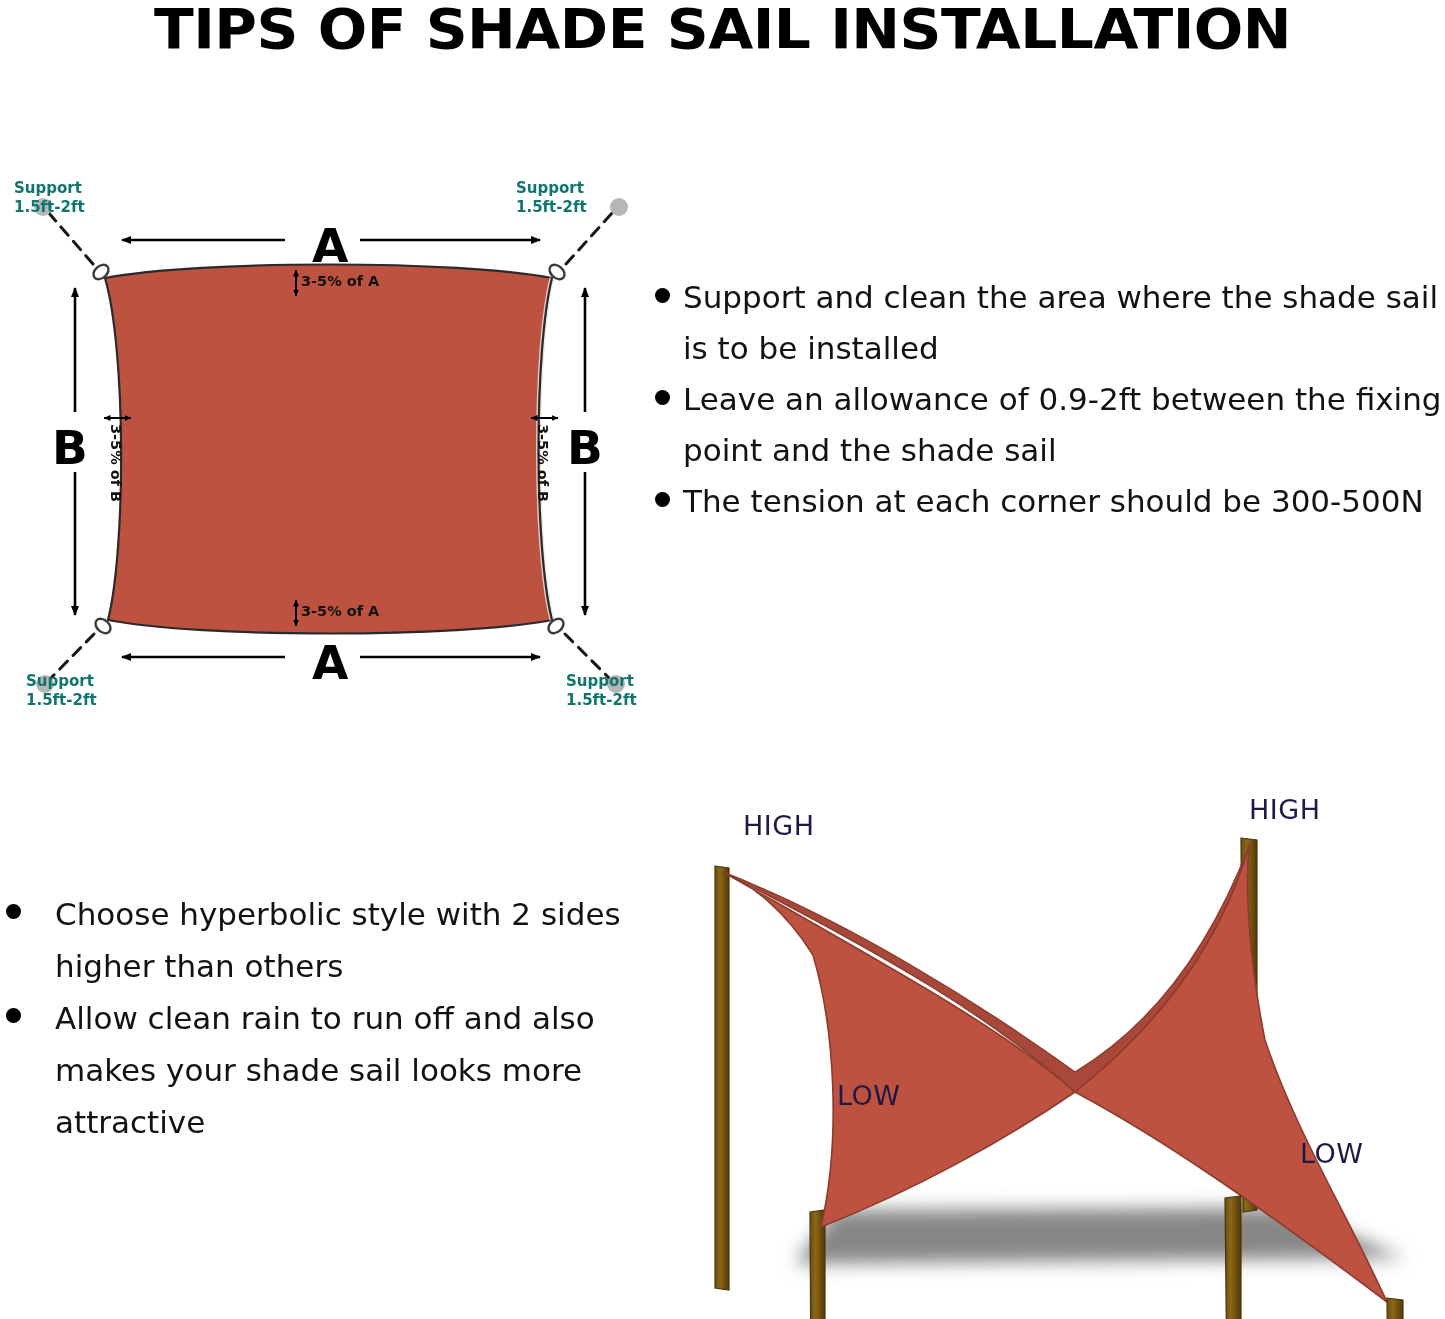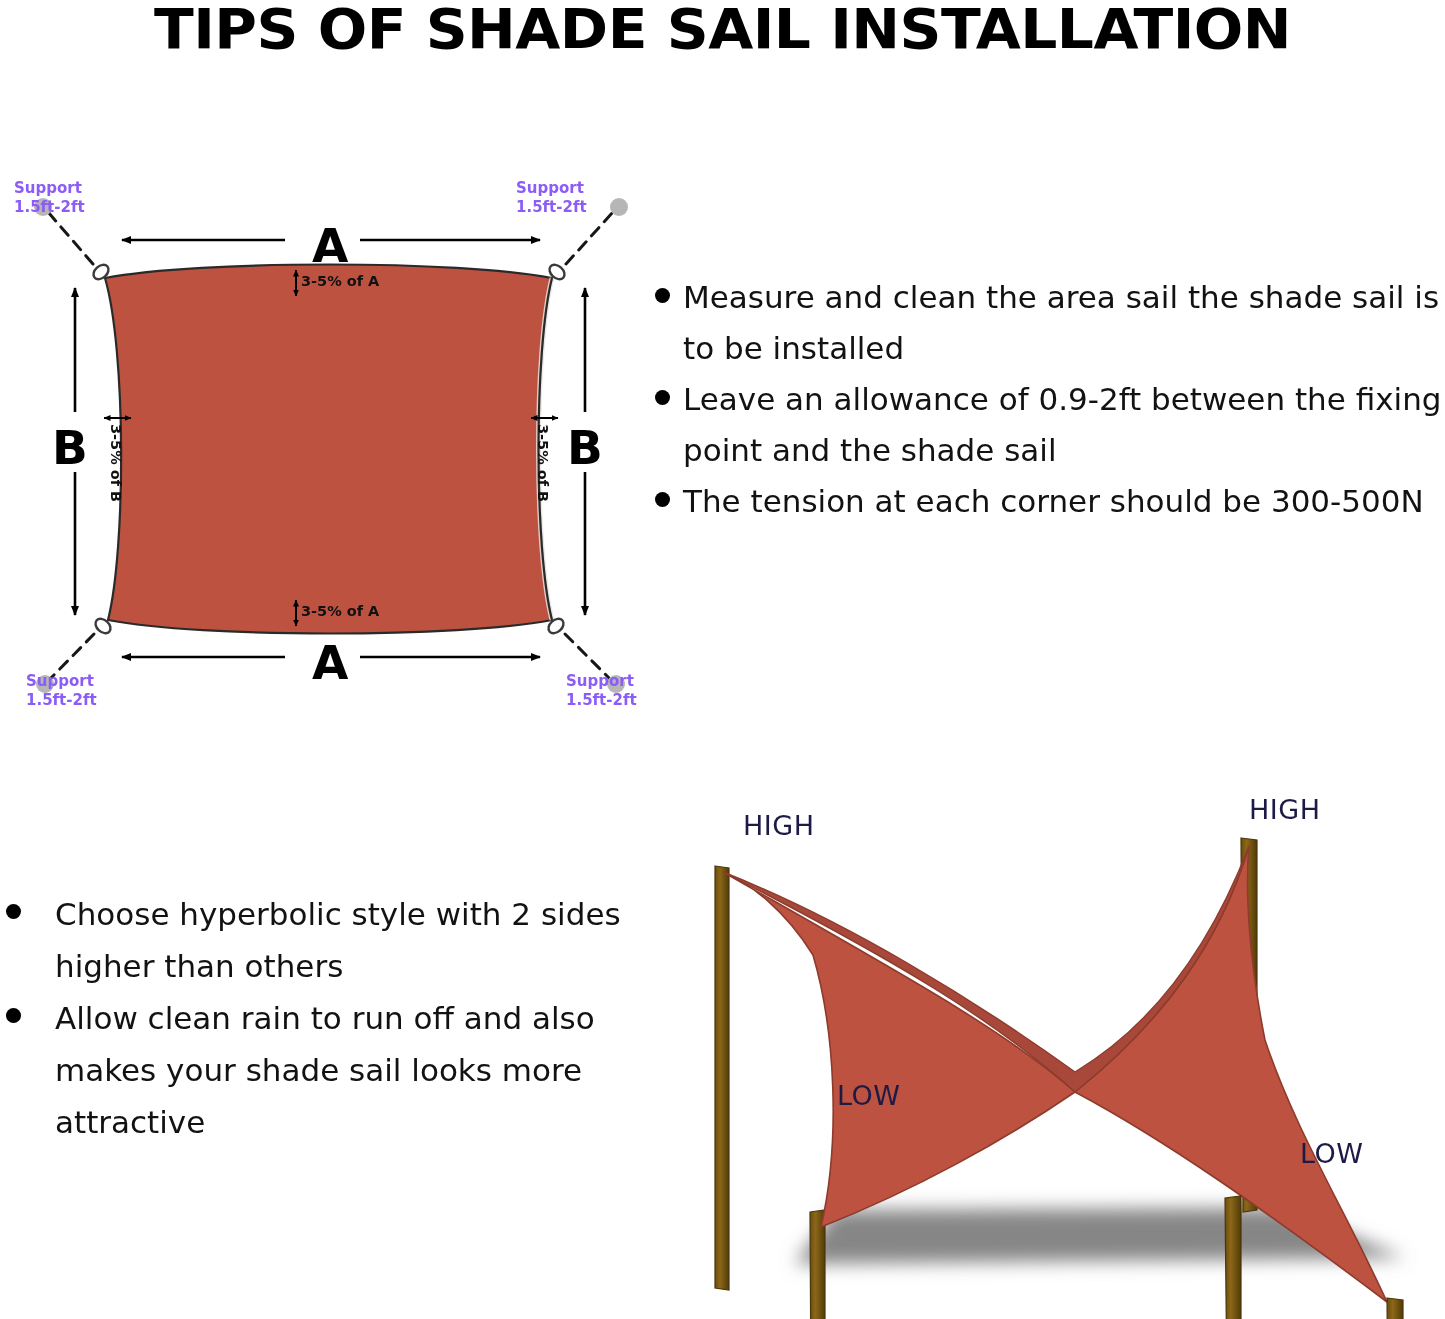--- a/index.html
+++ b/index.html
@@ -27,21 +27,21 @@
 
   
   .abs{position:absolute;}
 
   
   #sail-dim-diagram{position:absolute;left:0px;top:160px;width:660px;height:570px;}
   #sail-dim-diagram svg{display:block;}
 
   .dim-label{
     font-family:"DejaVu Sans","Liberation Sans",sans-serif;
-    font-size:15px;font-weight:700;color:#8b5cf6;line-height:19px;
+    font-size:15px;font-weight:700;color:#0f766e;line-height:19px;
     white-space:nowrap;
   }
   .pct-label{
     font-family:"DejaVu Sans","Liberation Sans",sans-serif;
     font-size:14.5px;font-weight:700;color:#111;white-space:nowrap;
   }
   .pct-label.rot{transform:rotate(90deg);transform-origin:left top;}
   .big-letter{
     font-family:"DejaVu Sans","Liberation Sans",sans-serif;
     font-weight:700;font-size:47px;color:#000;line-height:47px;
@@ -188,21 +188,21 @@
     </div>
     <div class="abs dim-label" style="left:566px;top:512px;">
       <div>Support</div>
       <div>1.5ft-2ft</div>
     </div>
   </div>
 
   <div class="bullets" id="bullets-right">
     <div class="bullet-row">
       <div class="bullet-dot"></div>
-      <div class="bullet-text">Measure and clean the area sail the shade sail is to be installed</div>
+      <div class="bullet-text">Support and clean the area where the shade sail is to be installed</div>
     </div>
     <div class="bullet-row">
       <div class="bullet-dot"></div>
       <div class="bullet-text">Leave an allowance of 0.9-2ft between the fixing point and the shade sail</div>
     </div>
     <div class="bullet-row">
       <div class="bullet-dot"></div>
       <div class="bullet-text">The tension at each corner should be 300-500N</div>
     </div>
   </div>

